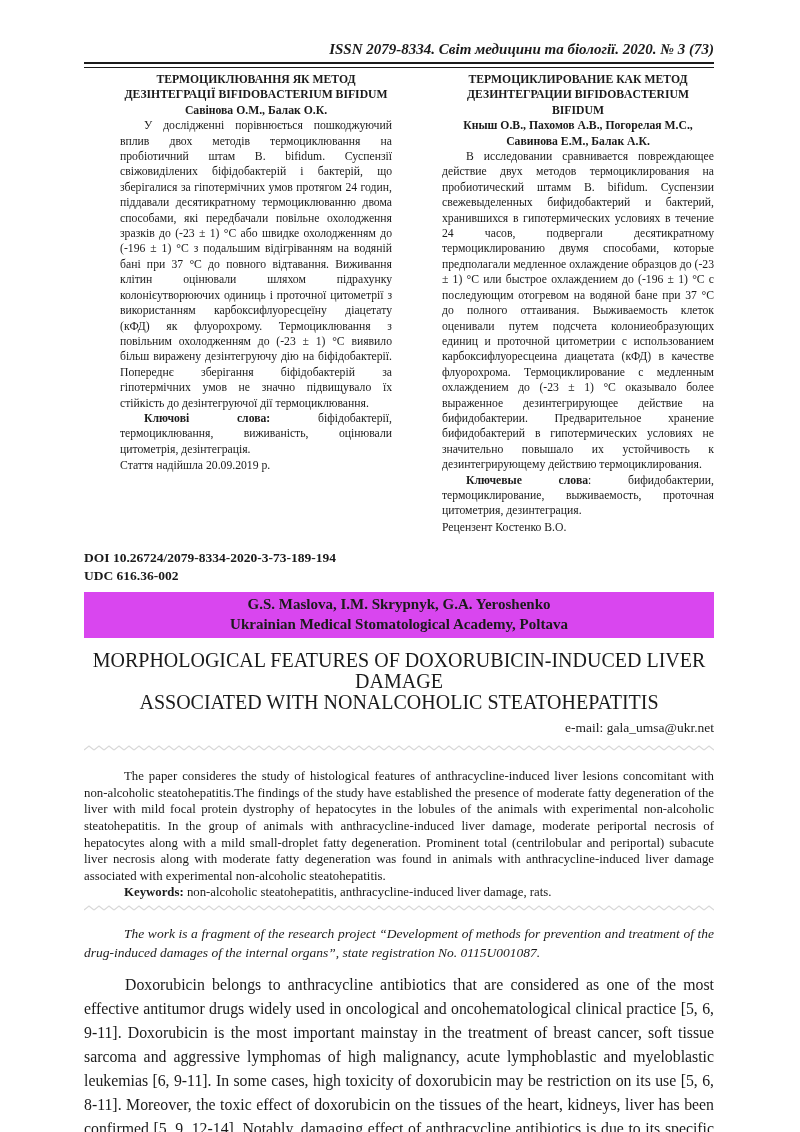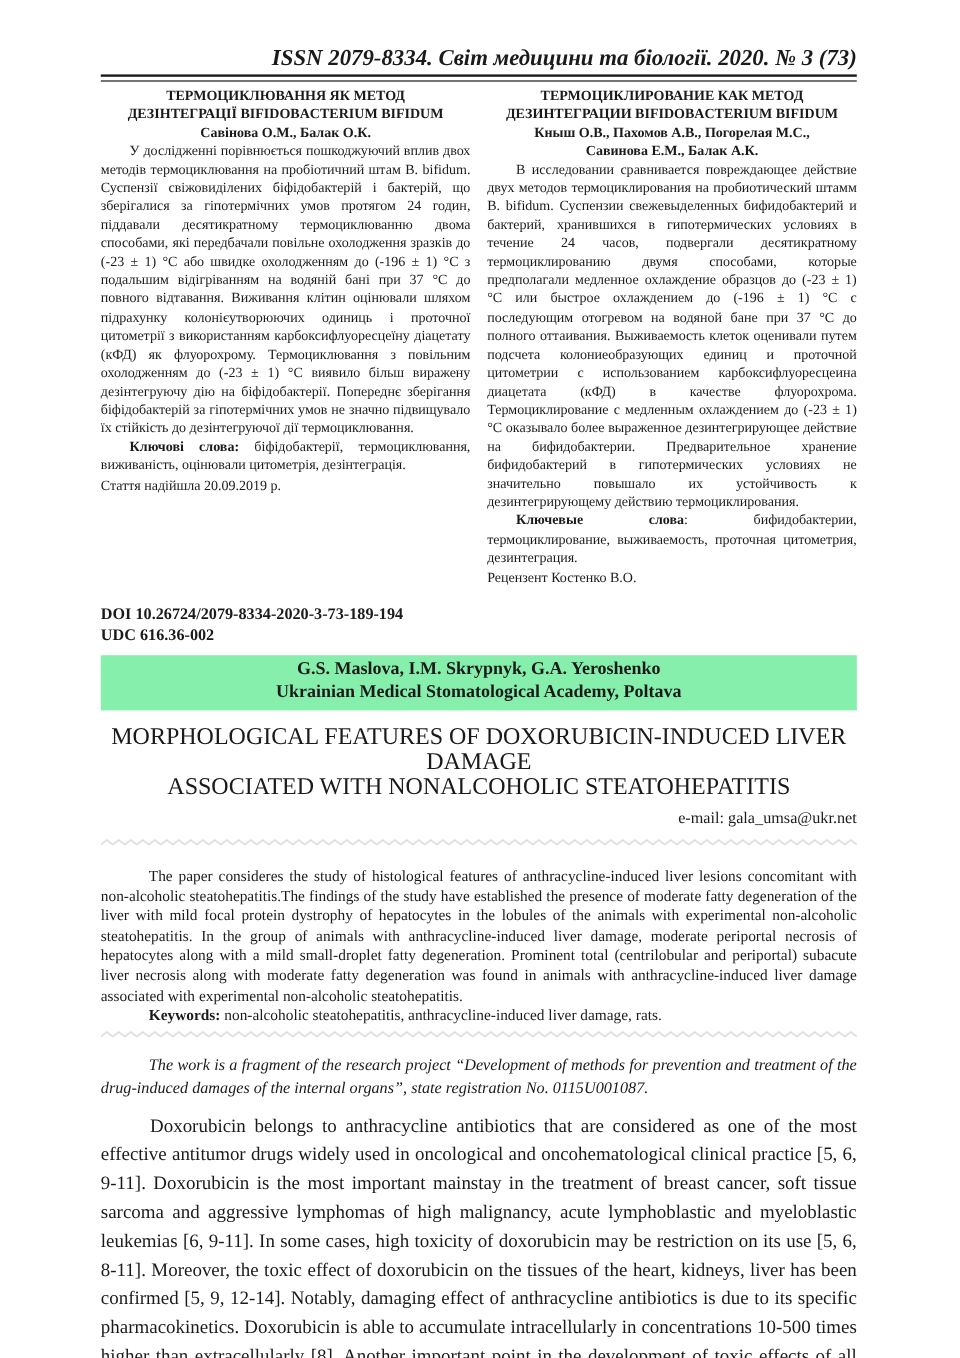--- a/index.html
+++ b/index.html
@@ -19,21 +19,21 @@
     box-sizing: border-box;
     width: 800px;
     height: 1132px;
     padding: 40px 86px 0 84px;
   }
   
   .issn-line {
     text-align: right;
     font-style: italic;
     font-weight: bold;
-    font-size: 19px;
+    font-size: 15px;
     line-height: 18px;
     white-space: nowrap;
   }
   .double-rule {
     margin-top: 4px;
     height: 3px;
     border-top: 2px solid #1b1b1b;
     border-bottom: 1.5px solid #1b1b1b;
   }
   .section-bar {
@@ -49,20 +49,21 @@
   .abstract-cols {
     margin-top: 4px;
     display: flex;
     gap: 14px;
   }
   .abstract-col {
     flex: 1 1 0;
     font-size: 11.7px;
     line-height: 15.4px;
     text-align: justify;
+    margin-left: 36px;
   }
   .abs-title, .abs-authors {
     text-align: center;
     font-weight: bold;
   }
   .abs-body {
     text-indent: 24px;
     margin: 0;
   }
   .abs-keywords {
@@ -75,21 +76,21 @@
   }
   
   .doi-block {
     margin-top: 14px;
     font-weight: bold;
     font-size: 13.5px;
     line-height: 17.5px;
   }
   .authors-bar {
     margin-top: 8px;
-    background: #86efac;
+    background: #d946ef;
     text-align: center;
     font-weight: bold;
     font-size: 15px;
     line-height: 19.5px;
     padding: 3px 0 4px 0;
   }
   .article-title {
     margin-top: 12px;
     text-align: center;
     font-weight: normal;

